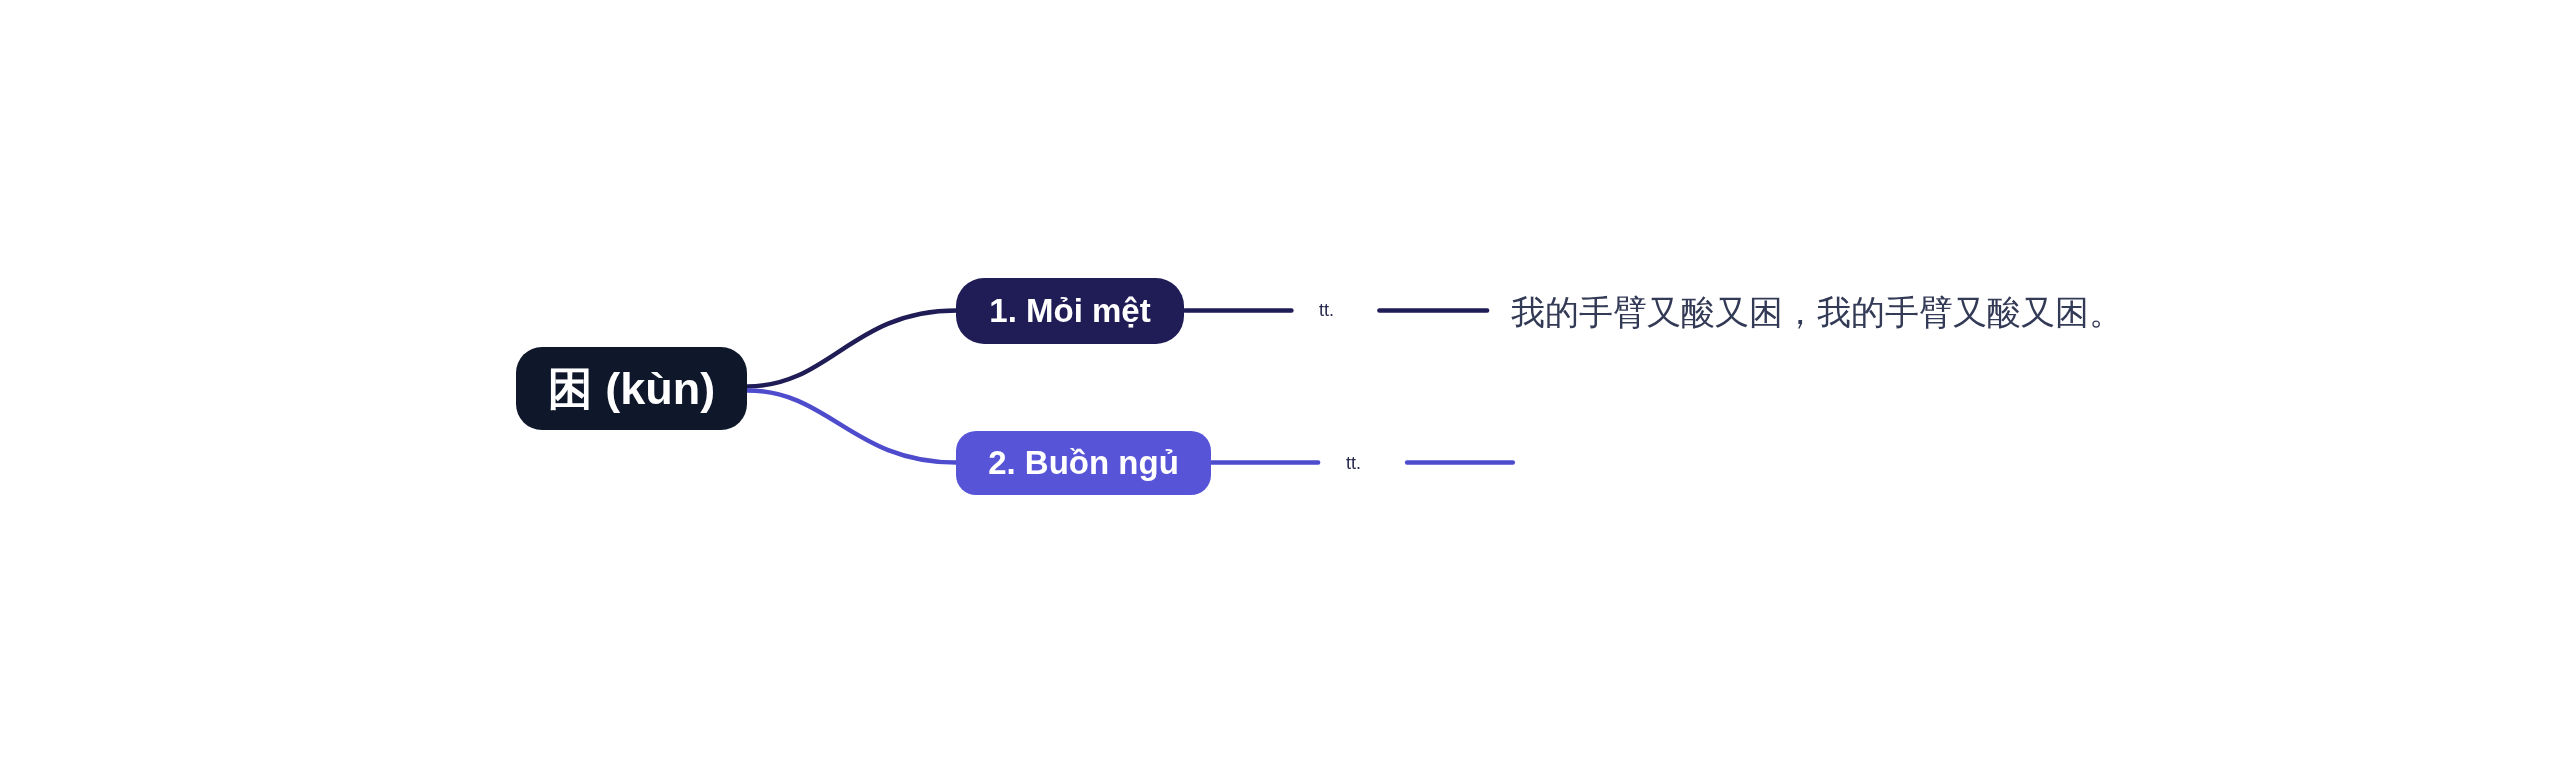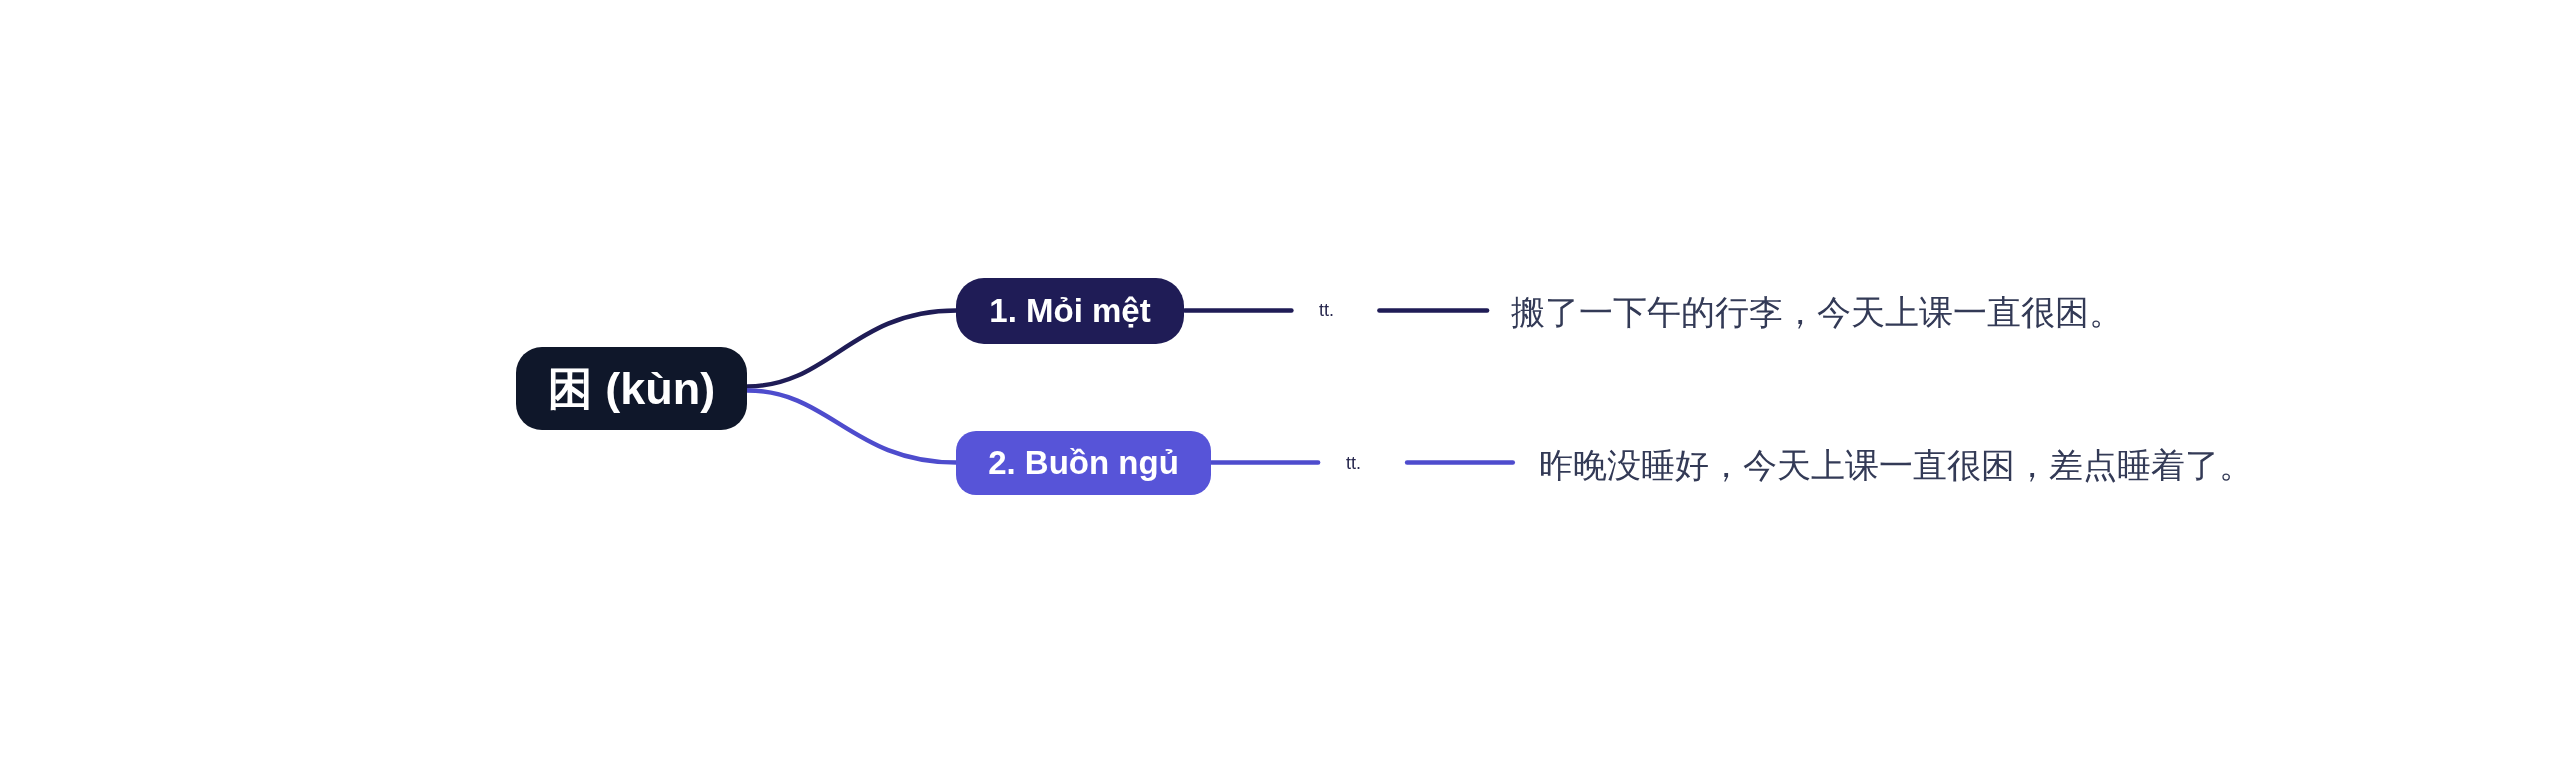--- a/index.html
+++ b/index.html
@@ -85,18 +85,17 @@
   </div>
 
   <div class="node branch2-node" style="background-color: rgb(87, 84, 216); color: rgb(255, 255, 255);">
     <span>2. Buồn ngủ</span>
   </div>
 
   <div class="tt-label tt-1" style="color: rgb(40, 40, 78);">tt.</div>
 
   <div class="tt-label tt-2" style="color: rgb(40, 40, 78);">tt.</div>
 
-  <div class="example-text example-1" style="color: rgb(51, 58, 86);">搬了一下午的行李，今天上课一直很困。</div>
+  <div class="example-text example-1" style="color: rgb(51, 58, 86);">我的手臂又酸又困，我的手臂又酸又困。</div>
 
-  <div class="example-text example-2" style="color: rgb(51, 58, 86);">昨晚没睡好，今天上课一直很困，差点睡着了。</div>
 
 </div>
 
 
 </body></html>

